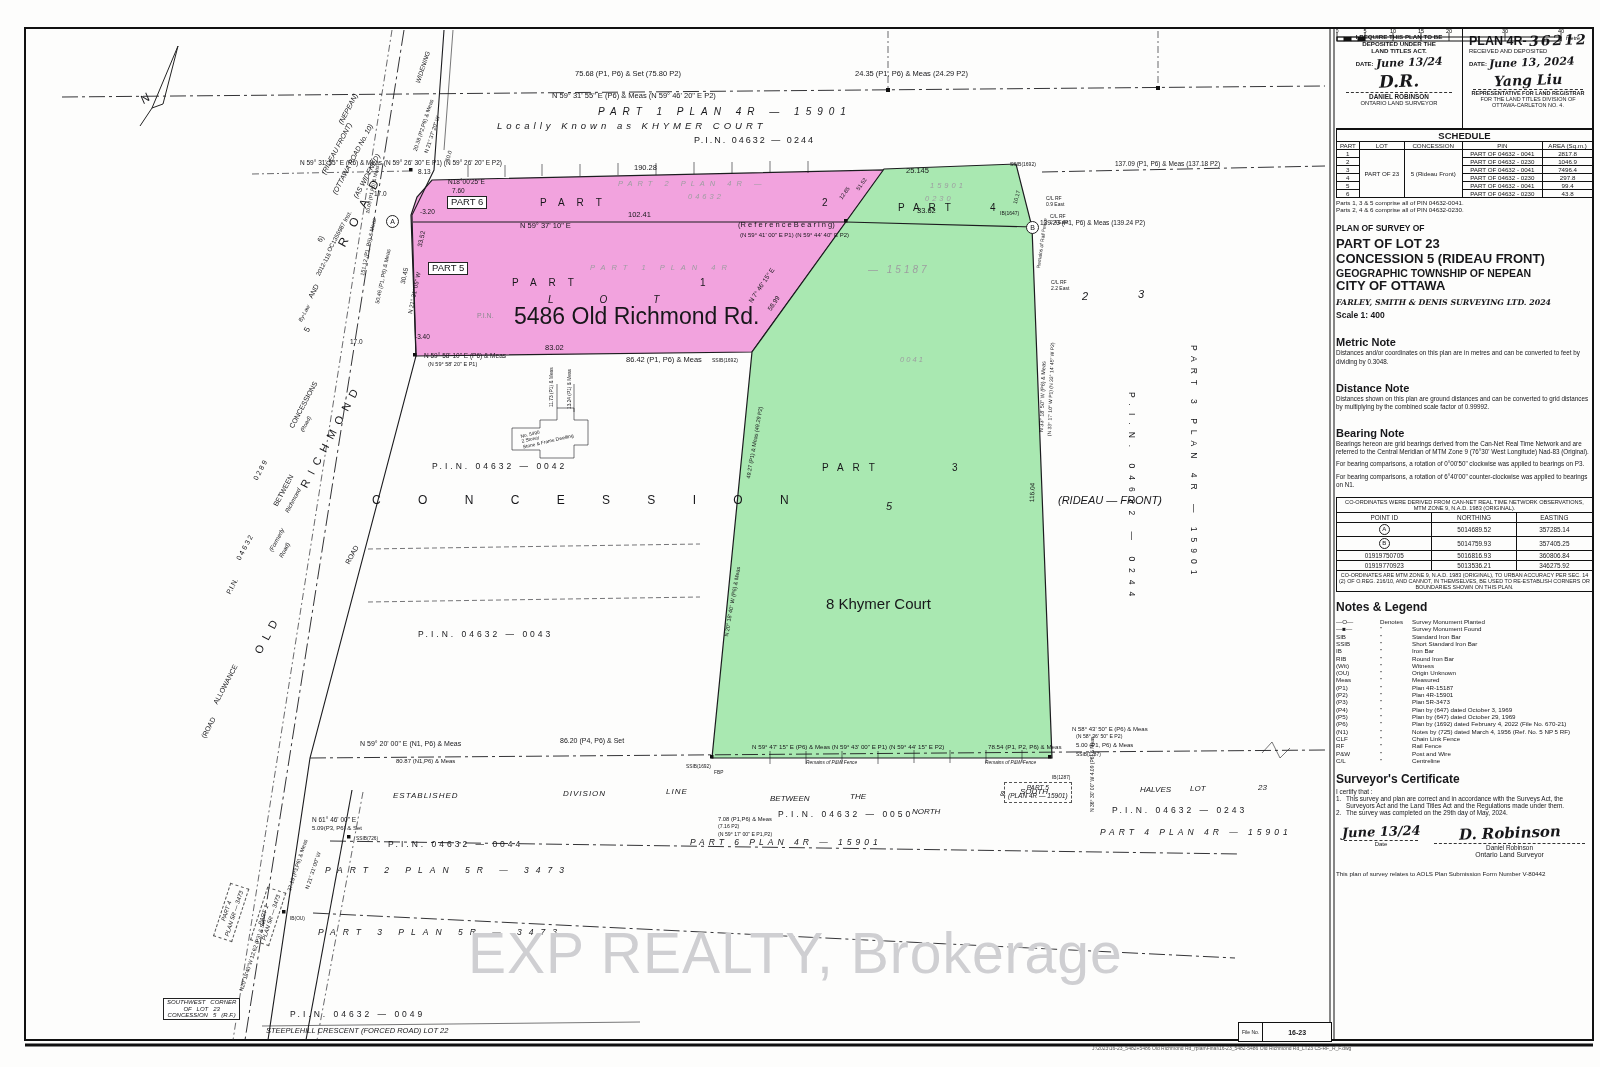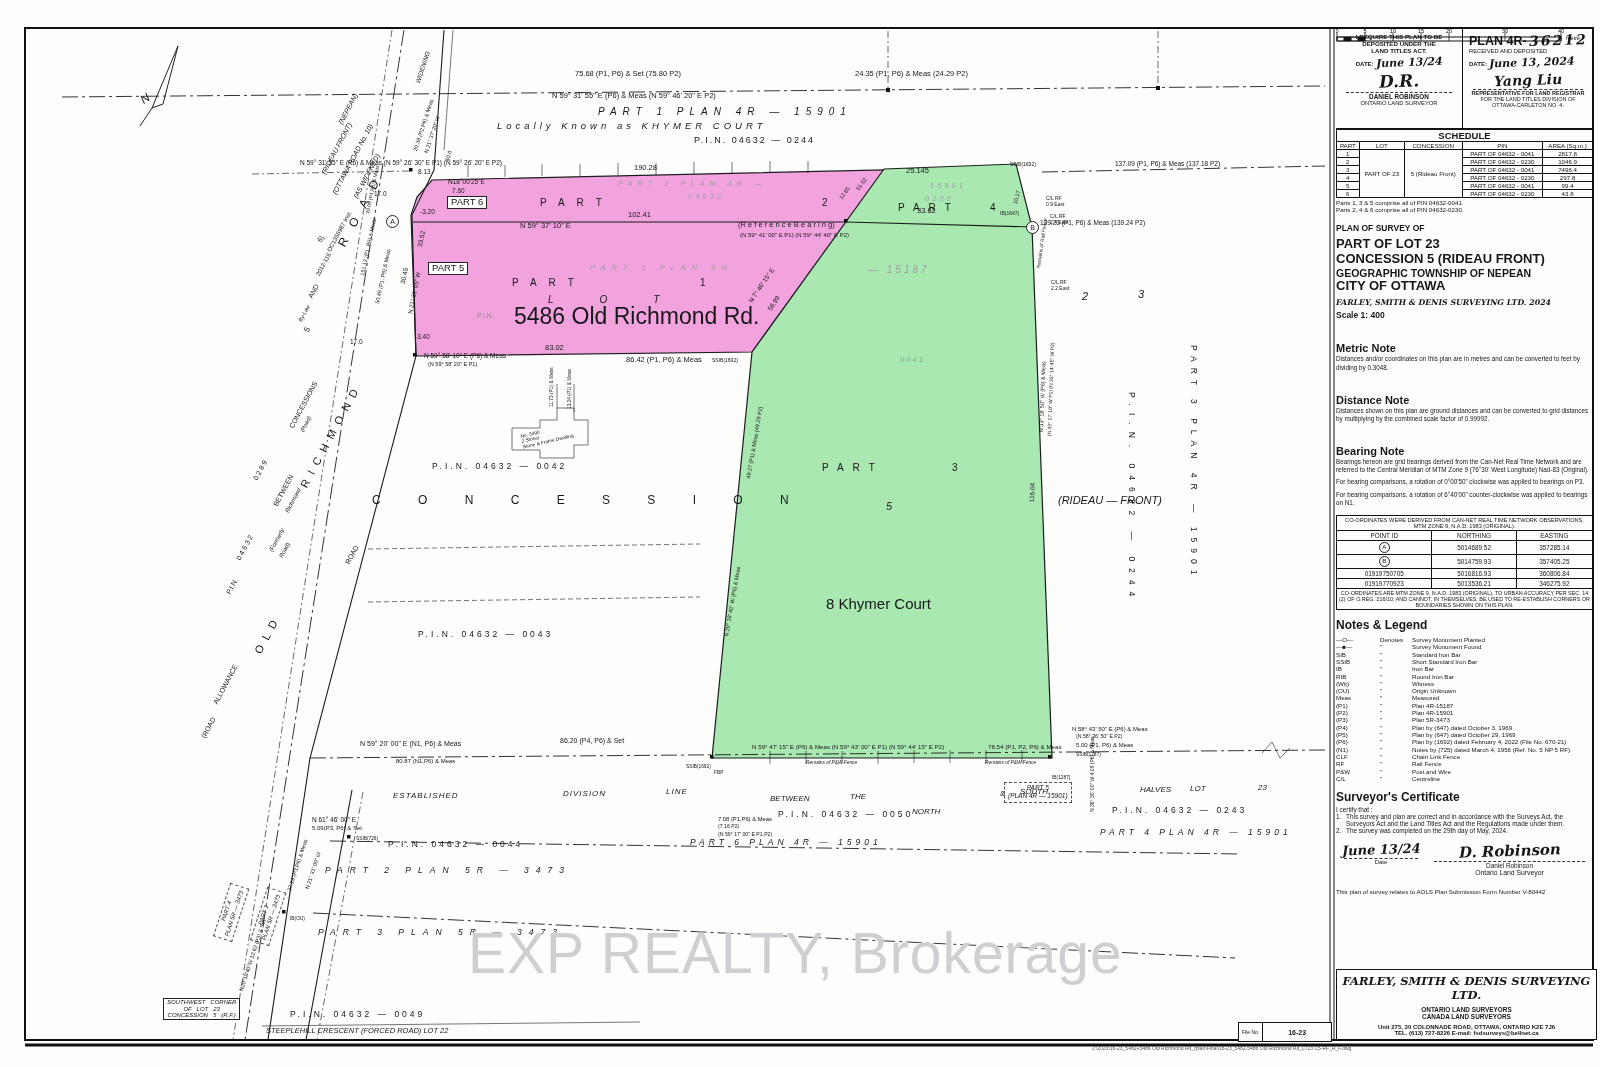--- a/index.html
+++ b/index.html
@@ -25,21 +25,21 @@
   .hand{font-family:"DejaVu Serif",serif;font-style:italic;font-weight:700;display:inline-block;transform:rotate(-2deg);}
   .sigline{border-top:1px dashed #333;margin:1px 8px 0 8px;}
   table{border-collapse:collapse;width:100%;}
   .sched td,.sched th{border:1px solid #111;font-size:6.2px;padding:0 1px;text-align:center;font-weight:normal;}
   .schedtitle{border:1px solid #111;border-bottom:none;text-align:center;font-size:9.5px;font-weight:bold;}
   .coords{border:1px solid #111;}
   .coords td,.coords th{border:1px solid #111;font-size:6.4px;padding:1px 2px;text-align:center;font-weight:normal;}
   .circ{border:1px solid #222;border-radius:50%;display:inline-block;width:9px;height:9px;line-height:9px;font-size:6px;text-align:center;}
   .h1{font-size:13px;font-weight:bold;line-height:1.15;}
   .h2{font-size:10.5px;font-weight:bold;line-height:1.2;}
-  .noteT{font-size:11px;font-weight:bold;margin:22px 0 1px 0;}
+  .noteT{font-size:11px;font-weight:bold;margin:16px 0 1px 0;}
   .noteB{font-size:6.3px;line-height:1.3;}
   .legrow{display:flex;font-size:6.2px;line-height:1.18;}
   .legrow .c1{width:44px;}.legrow .c2{width:32px;text-align:left;}.legrow .c3{flex:1;}
   .firm{position:absolute;left:0;bottom:0;width:255px;border:1px solid #111;text-align:center;padding:4px 2px 3px 2px;background:#fdfdfc;}
   .serifit{font-family:"DejaVu Serif",serif;font-style:italic;font-weight:bold;}
 </style>
 </head>
 <body>
 
 <div id="sheet">
@@ -591,27 +591,20 @@
       </div>
       <div style="flex:1;text-align:center;">
         <div class="hand" style="font-size:15px;">D. Robinson</div>
         <div class="sigline"></div>
         <div style="font-size:6.4px;">Daniel Robinson</div>
         <div style="font-size:6.8px;">Ontario Land Surveyor</div>
       </div>
     </div>
     <div style="font-size:6.2px;margin-top:12px;">This plan of survey relates to AOLS Plan Submission Form Number V-80442</div>
 
-    <div class="firm">
-      <div class="serifit" style="font-size:11.5px;">FARLEY, SMITH &amp; DENIS SURVEYING LTD.</div>
-      <div style="font-size:6.4px;font-weight:bold;margin-top:4px;">ONTARIO LAND SURVEYORS</div>
-      <div style="font-size:6.4px;font-weight:bold;">CANADA LAND SURVEYORS</div>
-      <div style="font-size:6px;margin-top:4px;font-weight:bold;">Unit 275, 30 COLONNADE ROAD, OTTAWA, ONTARIO K2E 7J6</div>
-      <div style="font-size:6px;font-weight:bold;">TEL.  (613) 727-8226   E-mail:  fsdsurveys@bellnet.ca</div>
-    </div>
   </div>
 
   <div style="position:absolute;left:1238px;top:1022px;width:92px;height:18px;border:1px solid #111;display:flex;align-items:center;background:#fdfdfc;">
     <span style="font-size:5px;padding:0 3px;border-right:1px solid #111;height:100%;display:flex;align-items:center;">File No.</span>
     <span style="font-size:7px;flex:1;text-align:center;font-weight:bold;">16-23</span>
   </div>
 
 </div>
 
 </body></html>

